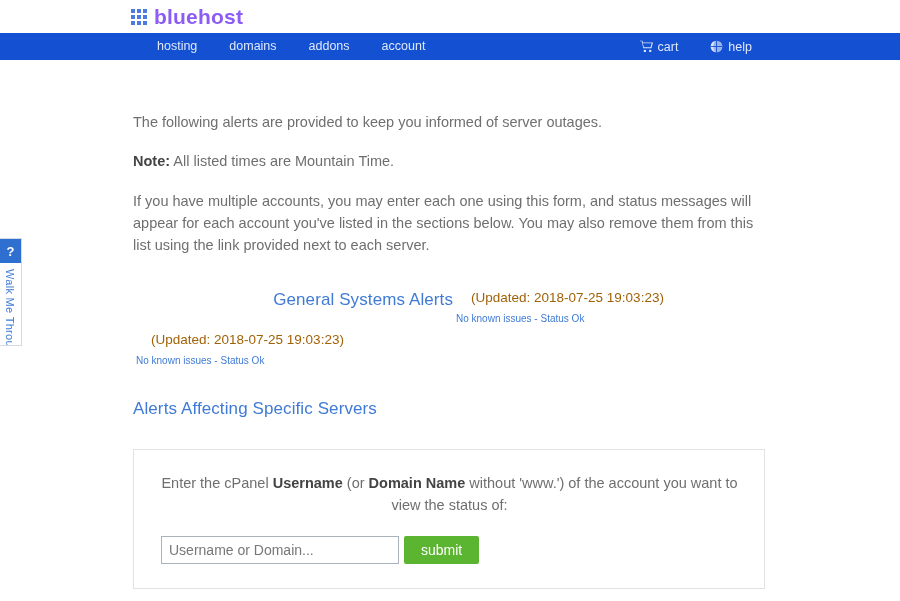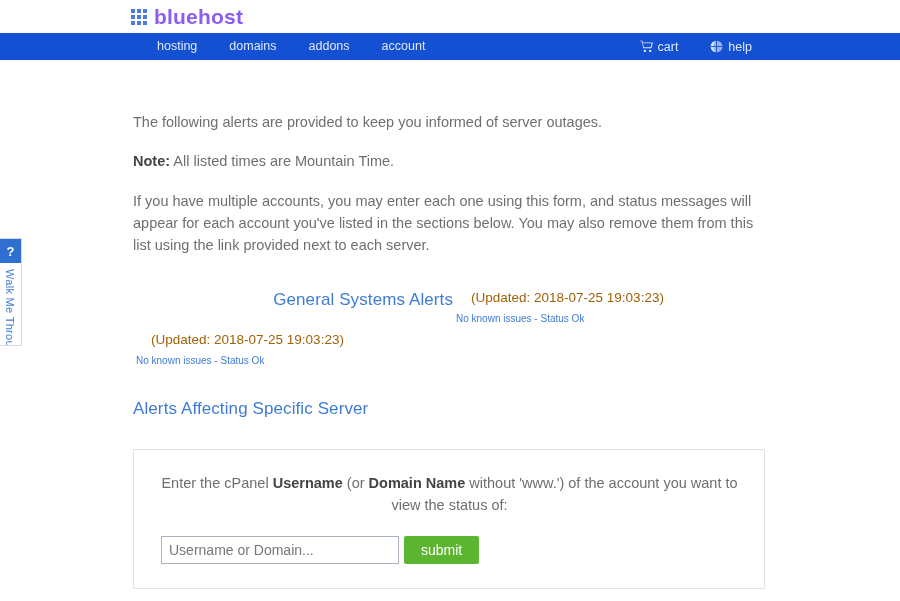--- a/index.html
+++ b/index.html
@@ -315,21 +315,21 @@
       <h2>General Systems Alerts</h2>
       <div class="updated">(Updated: 2018-07-25 19:03:23)</div>
       <a class="status-link" href="#">No known issues - Status Ok</a>
     </div>
     <div class="alert-col">
       <div class="updated">(Updated: 2018-07-25 19:03:23)</div>
       <a class="status-link" href="#">No known issues - Status Ok</a>
     </div>
   </div>
 
-  <h2 class="specific-title">Alerts Affecting Specific Server</h2>
+  <h2 class="specific-title">Alerts Affecting Specific Servers</h2>
 
   <div class="form-box">
     <p><span>Enter the cPanel </span><b>Username</b><span> (or </span><b>Domain Name</b><span> without 'www.') of the account you want to view the status of:</span></p>
     <div class="form-row">
       <input class="domain-input" type="text" placeholder="Username or Domain..." style="">
       <button class="submit-btn" type="button">submit</button>
     </div>
   </div>
 
 </div>

